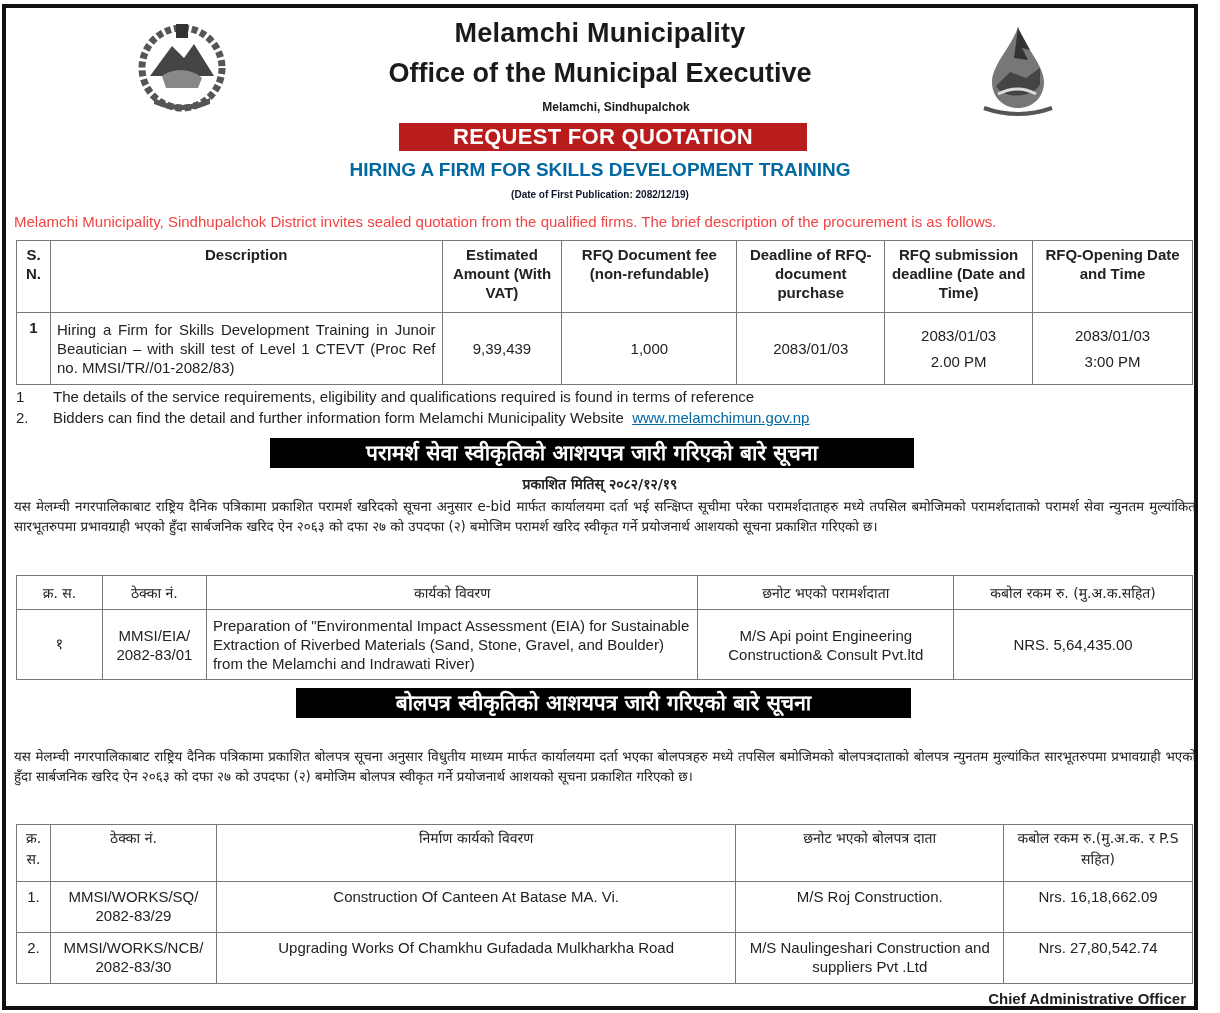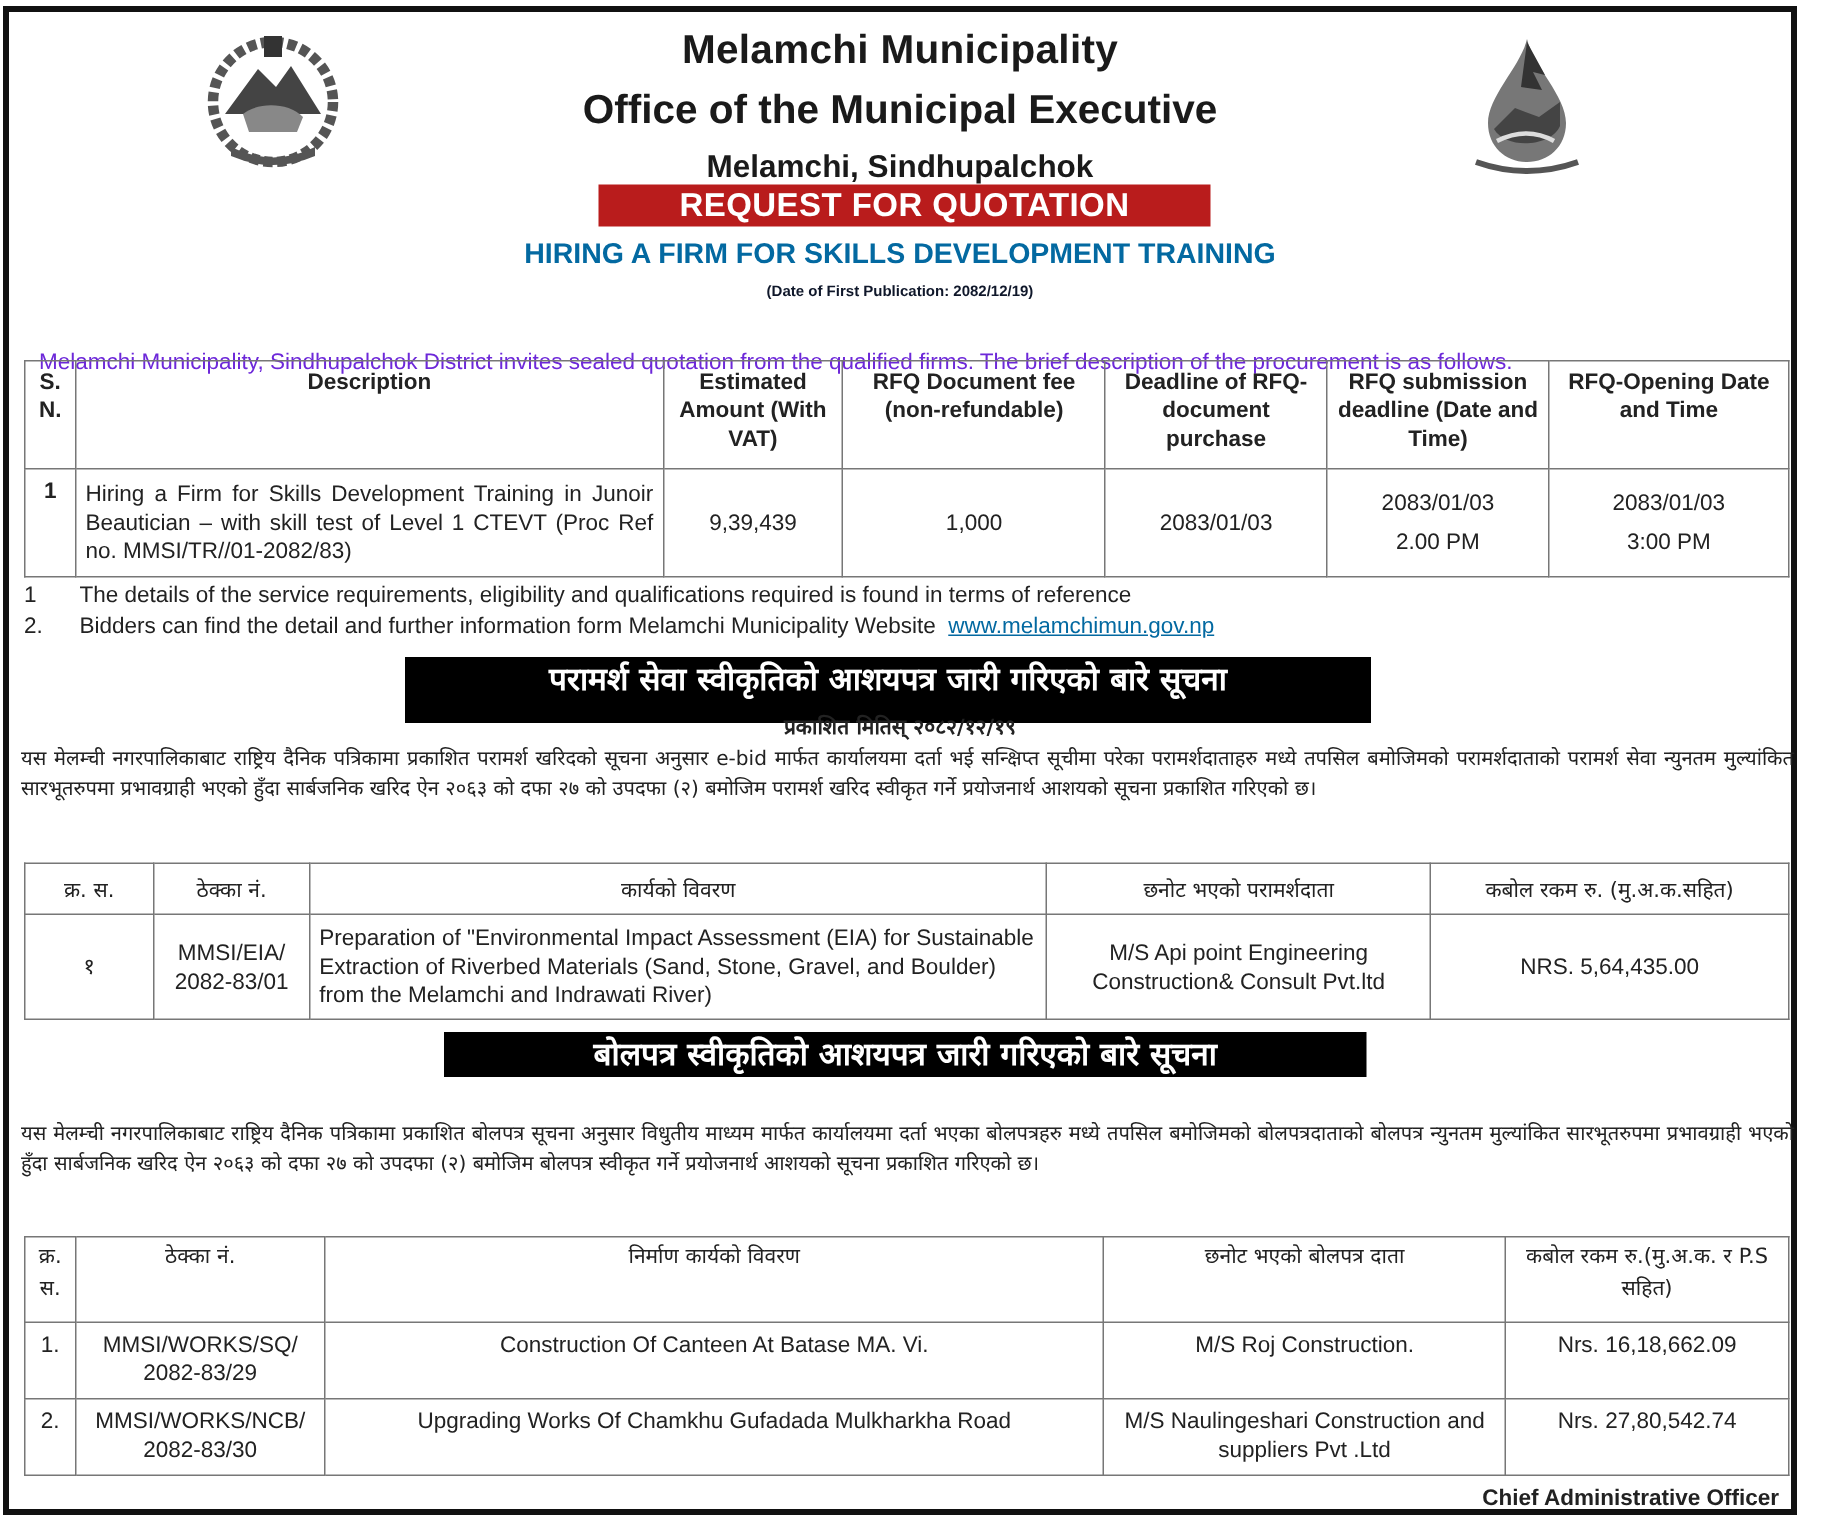--- a/index.html
+++ b/index.html
@@ -12,49 +12,49 @@
   }
 
   .logo { position: absolute; top: 8px; width: 100px; height: 100px; }
   .logo-left { left: 126px; }
   .logo-right { left: 968px; top: 16px; width: 88px; height: 96px; }
 
   .title1 { position: absolute; top: 10px; left: 0; width: 100%; text-align: center;
     font-size: 27px; font-weight: bold; letter-spacing: 0.2px; }
   .title2 { position: absolute; top: 50px; left: 0; width: 100%; text-align: center;
     font-size: 27px; font-weight: bold; }
-  .title3 { position: absolute; top: 92px; left: 0; width: 100%; text-align: center;
-    font-size: 21px; font-weight: bold; }
+  .title3 { position: absolute; top: 92px; left: 16px; width: 100%; text-align: center;
+    font-size: 12px; font-weight: bold; }
   .rfq-banner { position: absolute; top: 115px; left: 393px; width: 408px; height: 28px;
     background: #b91c1c; color: #fff; text-align: center; font-weight: bold; font-size: 22px;
     line-height: 28px; letter-spacing: 0.3px; }
   .subtitle { position: absolute; top: 151px; left: 0; width: 100%; text-align: center;
     font-weight: bold; font-size: 19px; color: #0369a1; }
   .pubdate { position: absolute; top: 181px; left: 0; width: 100%; text-align: center;
     font-weight: bold; font-size: 10px; color: #0f172a; }
-  .intro { position: absolute; top: 205px; left: 20px; font-size: 15px; color: #6d28d9; white-space: nowrap; margin-top: 20px; }
+  .intro { position: absolute; top: 205px; left: 8px; font-size: 15px; color: #ef4444; white-space: nowrap; }
 
   table { border-collapse: collapse; position: absolute; }
   td, th { border: 1.5px solid #777; font-size: 15px; color: #222; vertical-align: middle; text-align: center; }
 
   .rfq-table { top: 232px; left: 10px; width: 1177px; }
   .rfq-table th { font-weight: bold; vertical-align: top; padding: 4px 3px; line-height: 19px; height: 72px; }
   .rfq-table td { padding: 3px 4px; line-height: 19px; height: 72px; }
   .rfq-table td.desc { text-align: justify; text-align-last: left; padding-left: 6px; padding-right: 6px; }
   .rfq-table td.sn { font-weight: bold; vertical-align: top; padding-top: 5px; }
   .stack span { display: block; line-height: 26px; }
 
   .notes { position: absolute; top: 378px; left: 10px; font-size: 15px; color: #222; }
   .notes .note { display: flex; height: 21px; line-height: 21px; }
   .notes .num { width: 37px; }
   .notes a { color: #0369a1; text-decoration: underline; }
 
   .np-banner { position: absolute; background: #000; color: #fff; font-weight: bold;
     font-family: "DejaVu Sans", sans-serif; text-align: center; }
-  .np-banner1 { top: 430px; left: 264px; width: 644px; height: 44px; font-size: 21px; line-height: 30px; }
+  .np-banner1 { top: 430px; left: 264px; width: 644px; height: 30px; font-size: 21px; line-height: 30px; }
   .np-banner2 { top: 680px; left: 290px; width: 615px; height: 30px; font-size: 21px; line-height: 30px; }
   .np-date { position: absolute; left: 0; width: 100%; text-align: center; font-weight: bold;
     font-family: "DejaVu Sans", sans-serif; font-size: 14px; color: #222; }
   .np-date1 { top: 466px; }
   .np-date2 { top: 716px; }
   .np-para { position: absolute; left: 8px; width: 1182px; font-family: "DejaVu Sans", sans-serif;
     font-size: 13.4px; line-height: 20px; color: #222; text-align: justify; }
   .np-para1 { top: 489px; }
   .np-para2 { top: 739px; }
 

